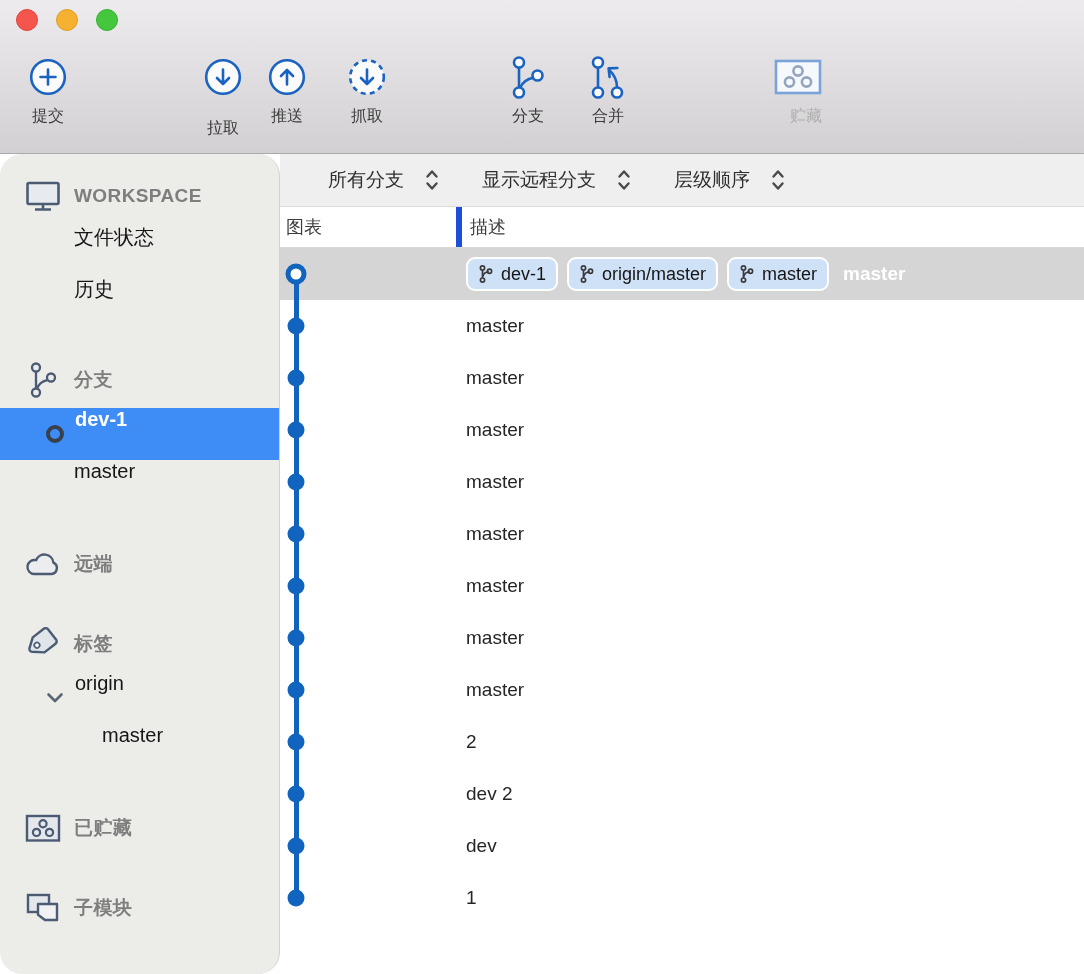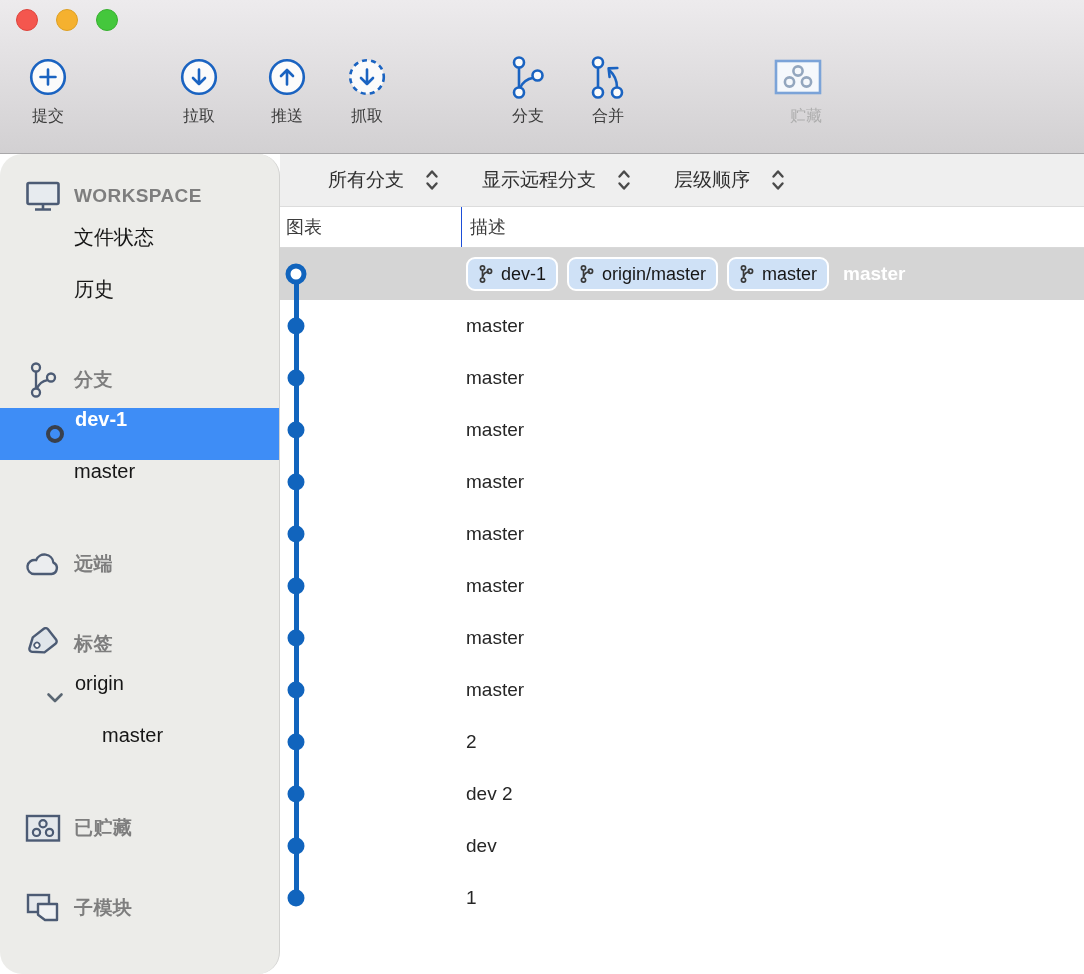--- a/index.html
+++ b/index.html
@@ -44,21 +44,21 @@
     height:52px;flex:none;background:#EFEFEF;border-bottom:1px solid #DCDCDC;
     display:flex;align-items:center;padding-left:48px;
   }
   .dropdown{display:flex;align-items:center;cursor:default;}
   .dropdown + .dropdown{margin-left:42px;}
   .dd-label{font-size:19px;color:#2E2E2E;}
   .dd-chev{margin-left:20px;display:flex;align-items:center;}
   
   .thead{height:40px;flex:none;display:flex;align-items:stretch;border-bottom:1px solid #D8D8D8;background:#fff;}
   .th{display:flex;align-items:center;font-size:18px;color:#3D3D3D;}
-  .th-graph{width:182px;box-sizing:border-box;padding-left:6px;border-right:1px solid #1d4ed8;flex:none;}
+  .th-graph{width:182px;box-sizing:border-box;padding-left:6px;border-right:6px solid #1d4ed8;flex:none;}
   .th-desc{flex:1;padding-left:8px;}
   
   .rows{position:relative;flex:1;background:#fff;}
   .row{height:52px;display:flex;align-items:center;padding-left:186px;position:relative;}
   .row.selected{background:#D5D5D5;}
   .gline{position:absolute;left:13.5px;width:5px;background:#1164BD;z-index:1;}
   .gnode{position:absolute;left:16px;transform:translate(-50%,-50%);border-radius:50%;z-index:2;box-sizing:content-box;}
   .gnode.solid{width:17px;height:17px;background:#1164BD;}
   .gnode.hollow{width:11px;height:11px;background:#fff;border:5.5px solid #1164BD;}
   .msg{font-size:19px;color:#262626;position:relative;z-index:3;}
@@ -84,21 +84,21 @@
   <div id="toolbar">
       <div class="tb-item" style="left: -7px;">
         <div class="tb-icon">
           <svg width="40" height="40" viewBox="0 0 40 40">
             <circle cx="20" cy="20" r="16.8" fill="#FBFBFB" stroke="#1A63C1" stroke-width="2.6"></circle>
             <path d="M20 12.5v15M12.5 20h15" fill="none" stroke="#1A63C1" stroke-width="2.6" stroke-linecap="round" stroke-linejoin="round"></path>
           </svg>
         </div>
         <div class="tb-label">提交</div>
       </div>
-      <div class="tb-item" style="left: 144px;">
+      <div class="tb-item" style="left: 168px; gap: 12px;">
         <div class="tb-icon">
           <svg width="40" height="40" viewBox="0 0 40 40">
             <circle cx="20" cy="20" r="16.8" fill="#FBFBFB" stroke="#1A63C1" stroke-width="2.6"></circle>
             <path d="M20 12.5v14.5m-6-6l6 6 6-6" fill="none" stroke="#1A63C1" stroke-width="2.6" stroke-linecap="round" stroke-linejoin="round"></path>
           </svg>
         </div>
         <div class="tb-label">拉取</div>
       </div>
       <div class="tb-item" style="left: 232px;">
         <div class="tb-icon">

